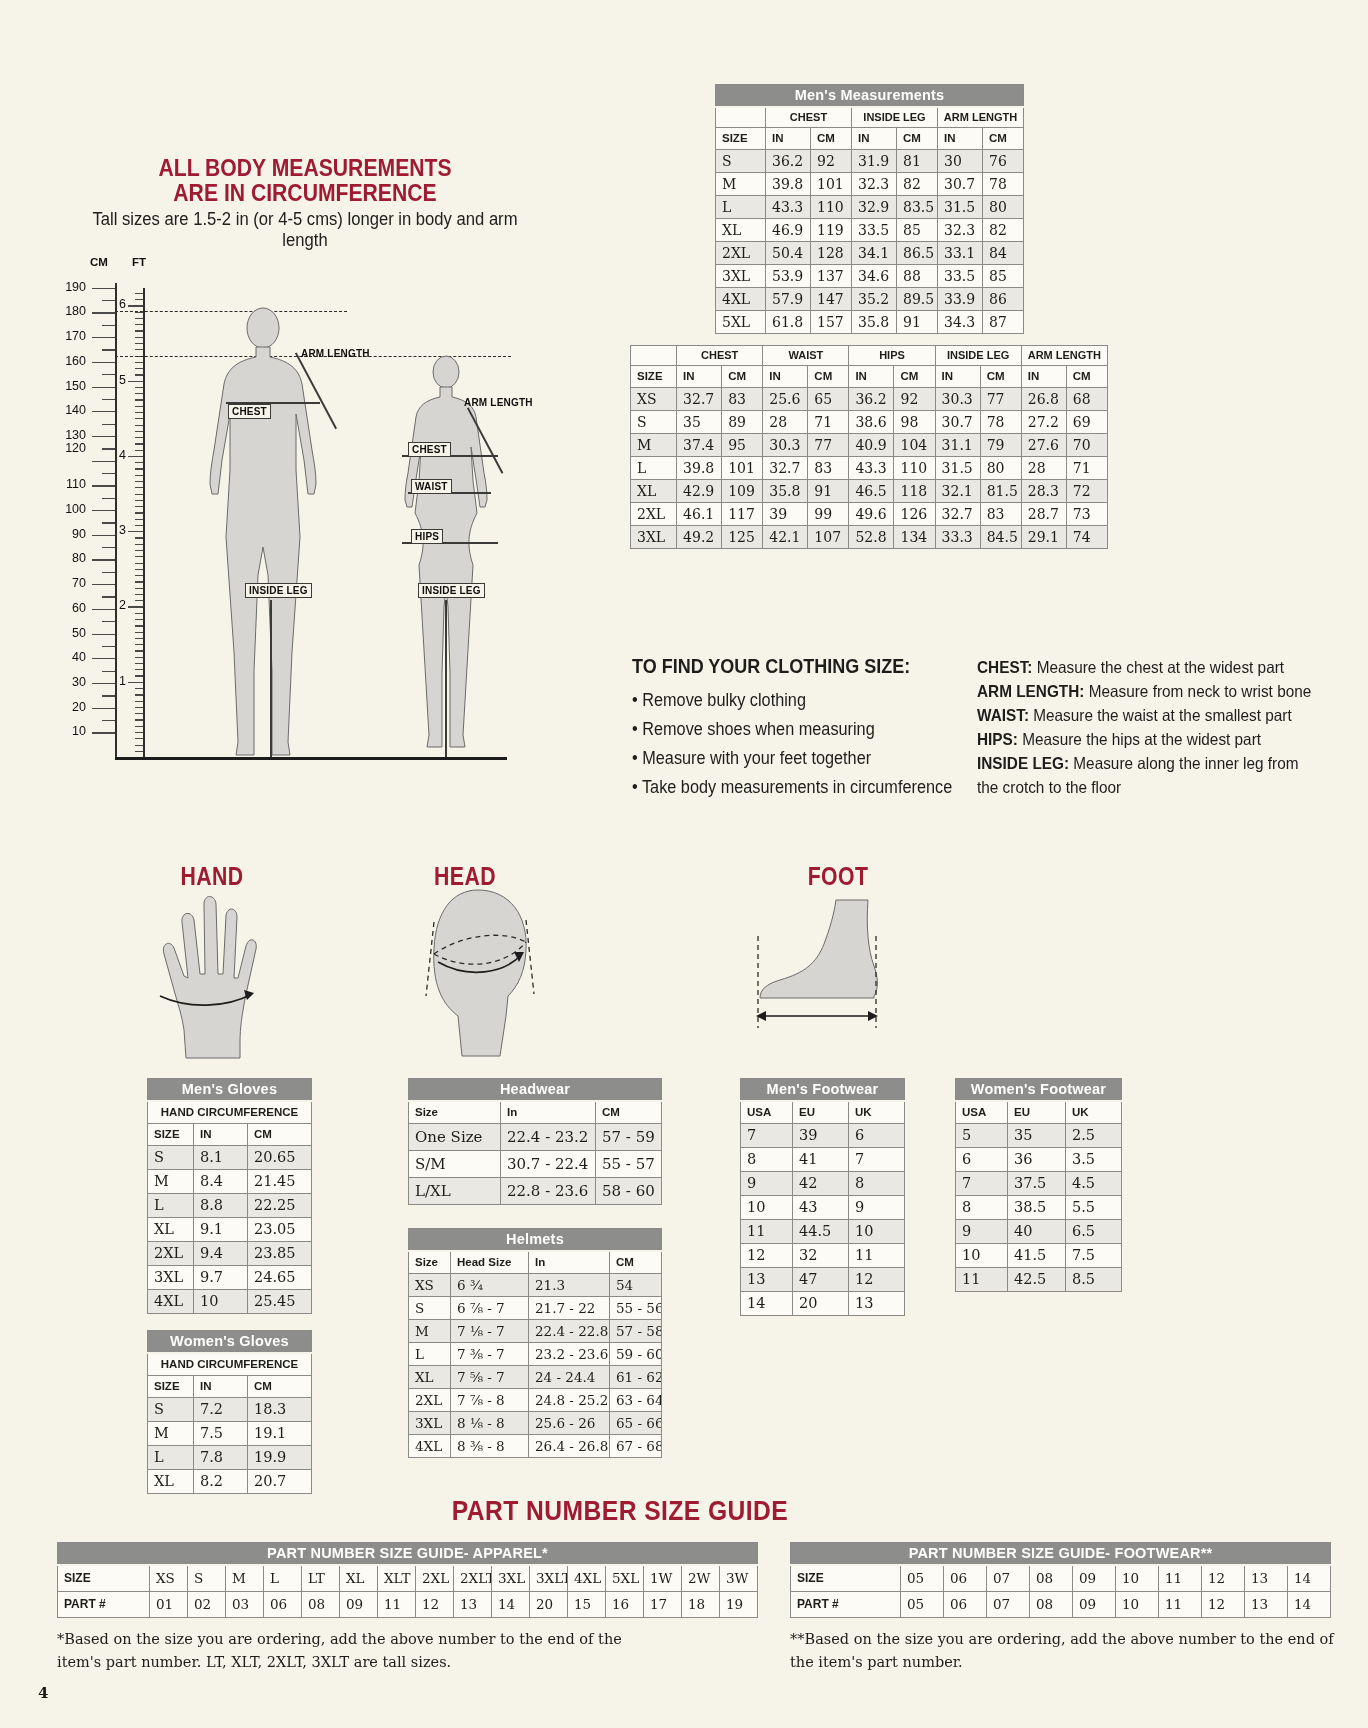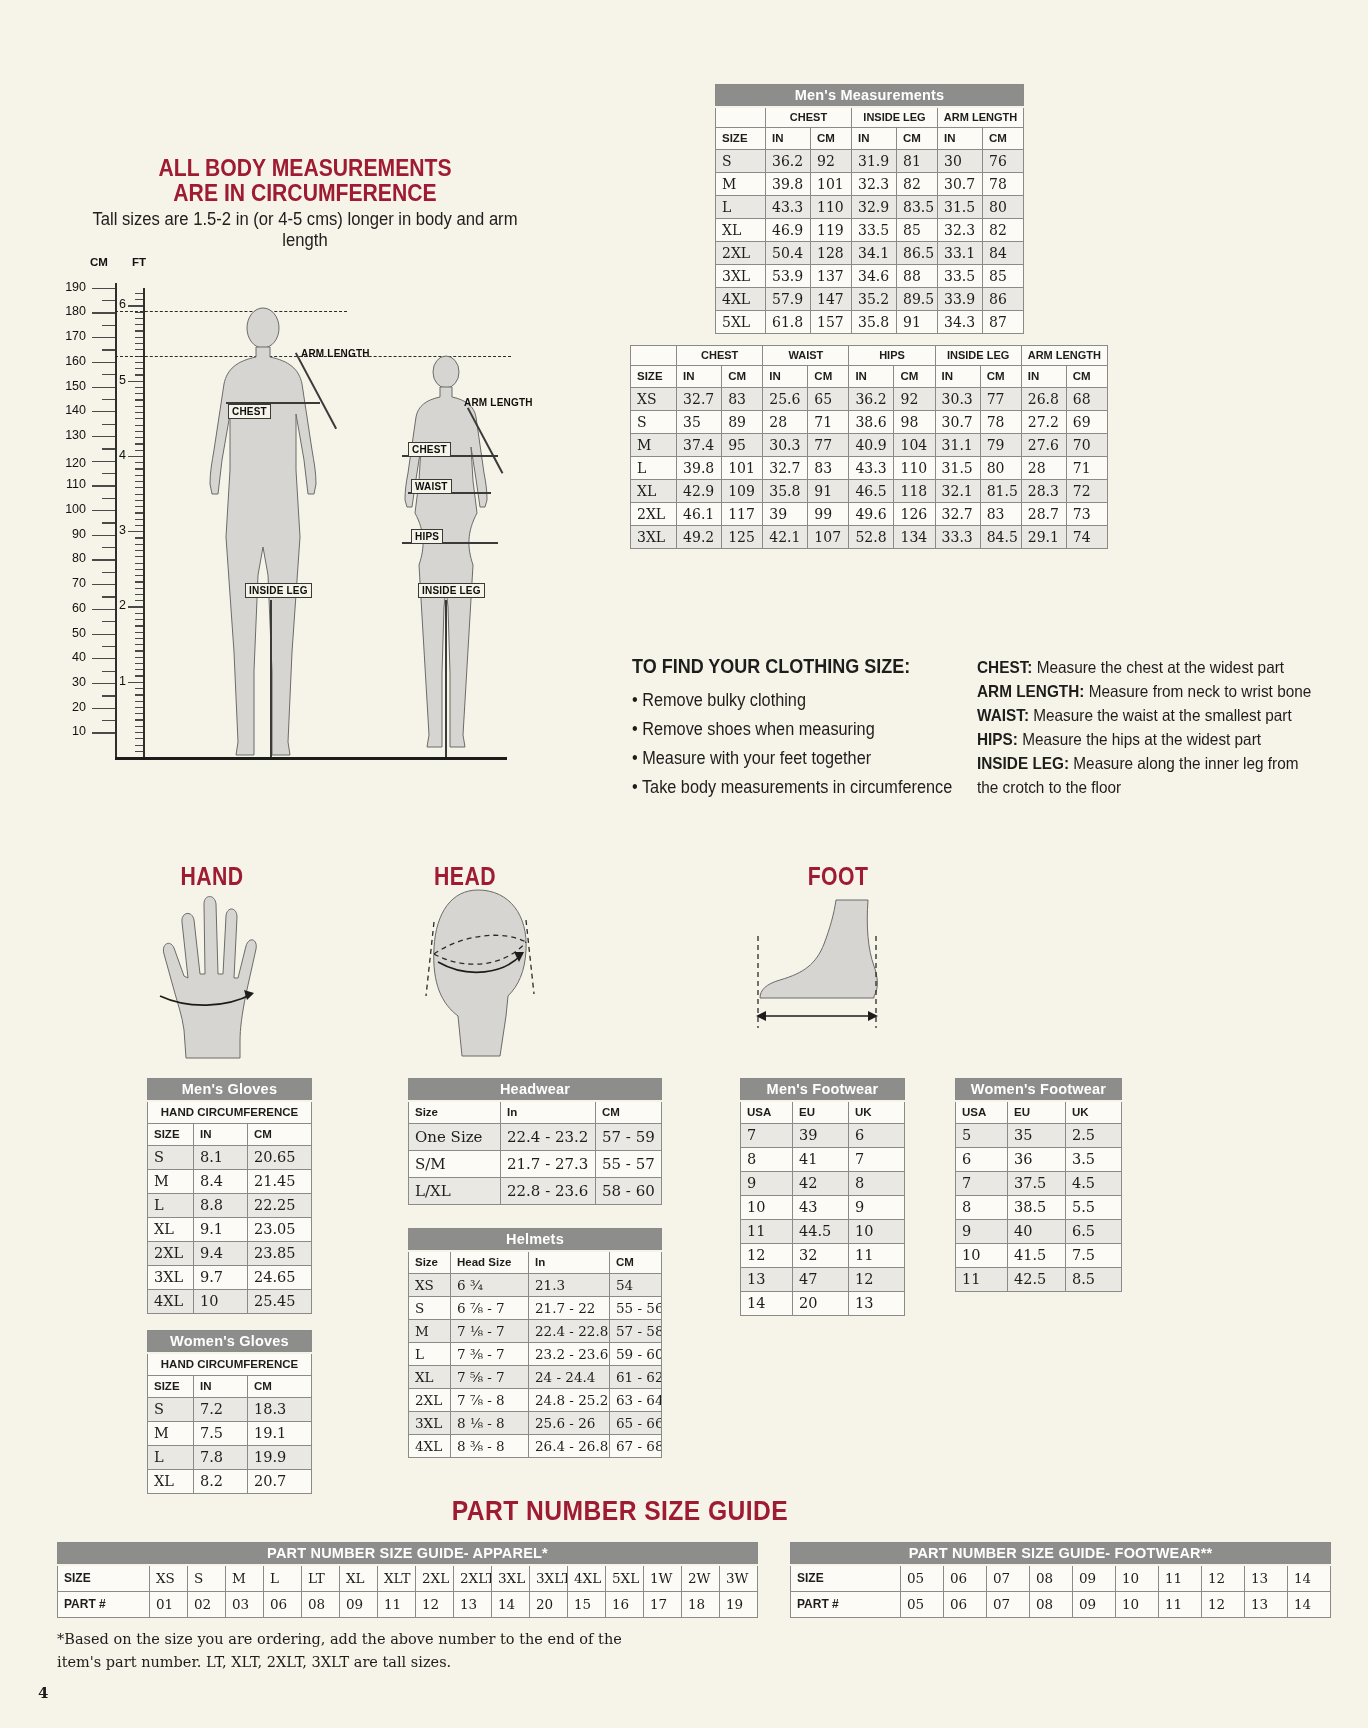--- a/index.html
+++ b/index.html
@@ -91,21 +91,21 @@
       <div class="ru-l" style="left:0px;top:89.1px">170</div>
       <div class="ru-t" style="left:32px;top:121.8px;width:23px"></div>
       <div class="ru-l" style="left:0px;top:113.8px">160</div>
       <div class="ru-t" style="left:32px;top:146.5px;width:23px"></div>
       <div class="ru-l" style="left:0px;top:138.5px">150</div>
       <div class="ru-t" style="left:32px;top:171.2px;width:23px"></div>
       <div class="ru-l" style="left:0px;top:163.2px">140</div>
       <div class="ru-t" style="left:32px;top:195.9px;width:23px"></div>
       <div class="ru-l" style="left:0px;top:187.9px">130</div>
       <div class="ru-t" style="left:32px;top:220.6px;width:23px"></div>
-      <div class="ru-l" style="left:0px;top:216px">120</div>
+      <div class="ru-l" style="left:0px;top:201px">120</div>
       <div class="ru-t" style="left:32px;top:245.3px;width:23px"></div>
       <div class="ru-l" style="left:0px;top:237.3px">110</div>
       <div class="ru-t" style="left:32px;top:270.0px;width:23px"></div>
       <div class="ru-l" style="left:0px;top:262.0px">100</div>
       <div class="ru-t" style="left:32px;top:294.7px;width:23px"></div>
       <div class="ru-l" style="left:0px;top:286.7px">90</div>
       <div class="ru-t" style="left:32px;top:319.4px;width:23px"></div>
       <div class="ru-l" style="left:0px;top:311.4px">80</div>
       <div class="ru-t" style="left:32px;top:344.1px;width:23px"></div>
       <div class="ru-l" style="left:0px;top:336.1px">70</div>
@@ -659,21 +659,21 @@
           </tr>
         </thead>
         <tbody>
           <tr>
             <td>One Size</td>
             <td>22.4 - 23.2</td>
             <td>57 - 59</td>
           </tr>
           <tr>
             <td>S/M</td>
-            <td>21.7 - 27.3</td>
+            <td>30.7 - 22.4</td>
             <td>55 - 57</td>
           </tr>
           <tr>
             <td>L/XL</td>
             <td>22.8 - 23.6</td>
             <td>58 - 60</td>
           </tr>
         </tbody>
       </table>
     </div>
@@ -981,15 +981,16 @@
             <td>09</td>
             <td>10</td>
             <td>11</td>
             <td>12</td>
             <td>13</td>
             <td>14</td>
           </tr>
         </tbody>
       </table>
     </div>
+  <div class="abs footnote" style="left:790px;top:1628px;width:560px;">**Based on the size you are ordering, add the above number to the end of the item's part number.</div>
 
   <div class="abs pagenum" style="left:38px;top:1684px;">4</div>
 </div>
 
 </body></html>

